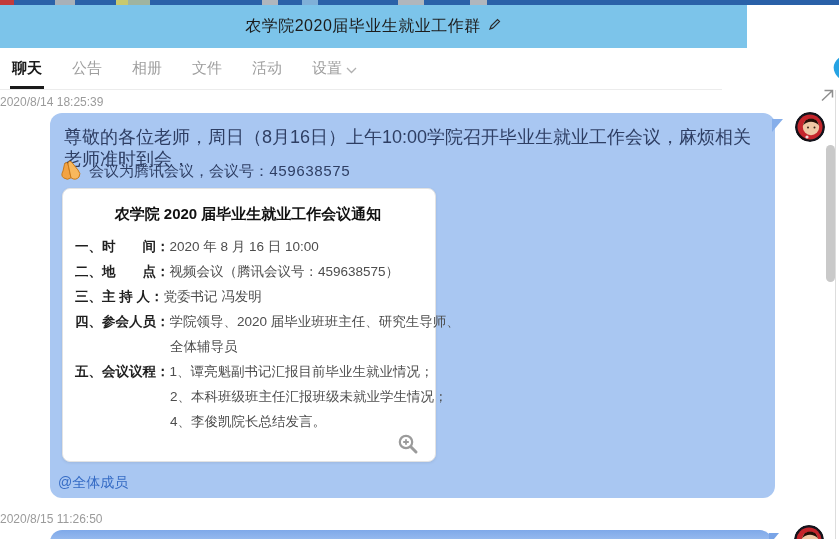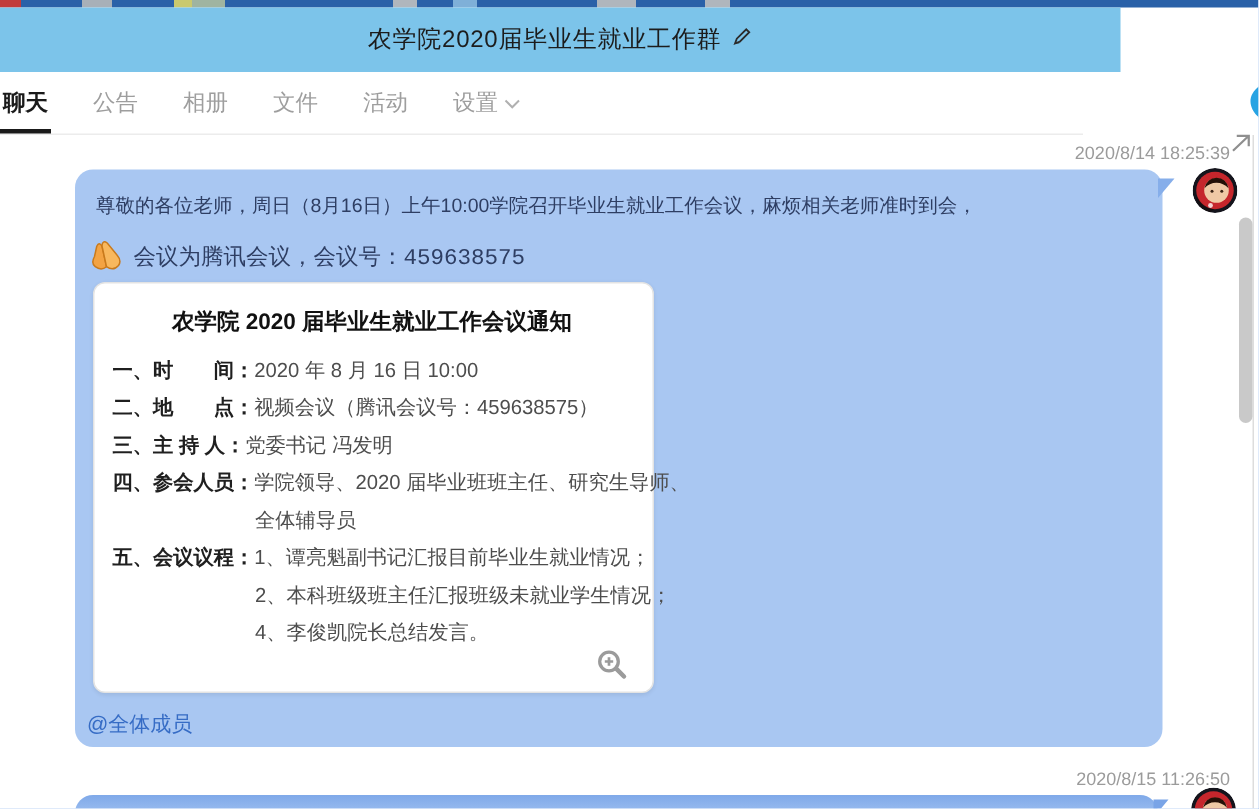--- a/index.html
+++ b/index.html
@@ -16,42 +16,42 @@
       #2a61a8 424px 470px,#b0b6bd 470px 487px,#2a61a8 487px 100%); }
 
   
   .header { position:absolute; left:0; top:5px; width:747px; height:43px;
     background:#7cc4ea; display:flex; align-items:center; justify-content:center; }
   .title-wrap { display:flex; align-items:center; gap:6px; }
   .page-title { font-size:16px; color:#1c1c1c; letter-spacing:.5px; }
 
   
   .tabbar { position:absolute; left:0; top:48px; width:722px; height:42px;
-    background:#fff; border-bottom:1px solid #ececec; display:flex; align-items:stretch; }
+    background:#fff; border-bottom:1px solid #ececec; display:flex; align-items:stretch; padding-left:10px; }
   .tab { display:flex; align-items:center; gap:4px; font-size:15px; color:#9e9e9e;
     margin-right:26px; padding:0 2px; cursor:pointer; border-bottom:3px solid transparent; padding-top:3px; }
   .tab.active { color:#1a1a1a; border-bottom-color:#1a1a1a; font-weight:bold; }
 
   
   .float-icon { position:absolute; left:828px; top:52px; }
   .corner-arrow { position:absolute; left:820px; top:88px; cursor:pointer; }
   .v-line { position:absolute; left:835px; top:90px; width:1px; height:449px; background:#ddd; }
   .scroll-thumb { position:absolute; left:826px; top:145px; width:9px; height:137px;
     border-radius:5px; background:#c9c9c9; cursor:pointer; }
 
   
-  .timestamp { position:absolute; left:0; width:820px; text-align:right;
+  .timestamp { position:absolute; left:0; width:820px; text-align:left;
     font-size:12px; color:#9b9b9b; }
   .ts1 { top:95px; } .ts2 { top:512px; }
 
   .bubble { position:absolute; left:50px; top:113px; width:725px; height:385px;
     background:#a9c7f2; border-radius:12px; color:#2e3e63; }
   .tail { position:absolute; right:-8px; top:6px; width:0; height:0;
     border-left:11px solid #86aeea; border-bottom:13px solid transparent; }
-  .msg-line1 { position:absolute; left:14px; top:13px; width:700px; font-size:13px; line-height:22px; }
+  .msg-line1 { position:absolute; left:14px; top:13px; width:700px; font-size:18px; line-height:22px; }
   .msg-line2 { position:absolute; left:8px; top:43px; display:flex; align-items:center; gap:5px; font-size:15px;font-family:Liberation Mono, monospace; }
 
   .avatar { position:absolute; width:30px; height:30px; border-radius:50%; overflow:hidden; cursor:pointer; }
   .avatar1 { left:795px; top:112px; }
   .avatar2 { left:794px; top:525px; }
 
   
   .card { position:absolute; left:12px; top:75px; width:374px; height:274px;
     background:#fff; border-radius:8px; border:1px solid #e3e3e3;
     box-shadow:0 1px 3px rgba(0,0,0,.08); padding:12px 14px 0 12px; cursor:pointer; color:#4d4d4d; }

